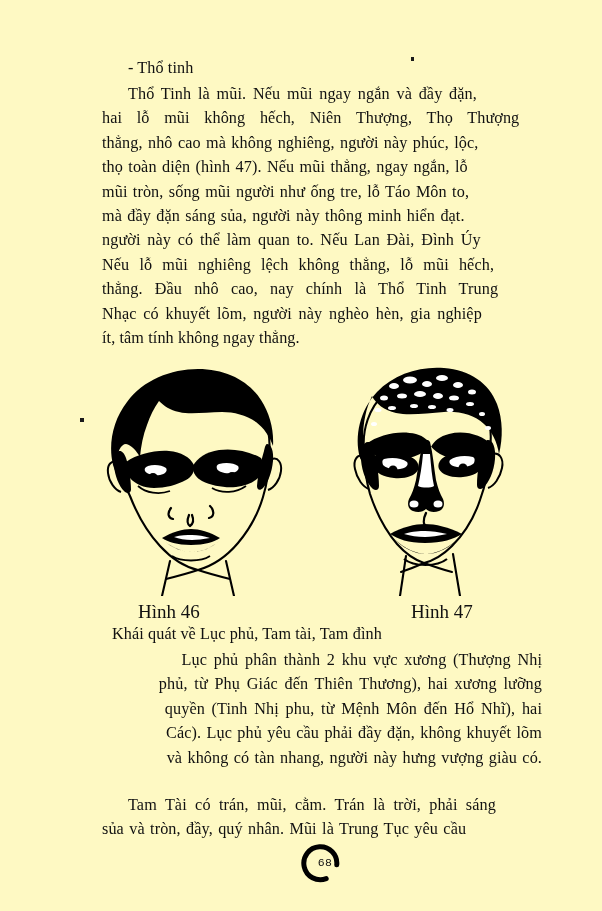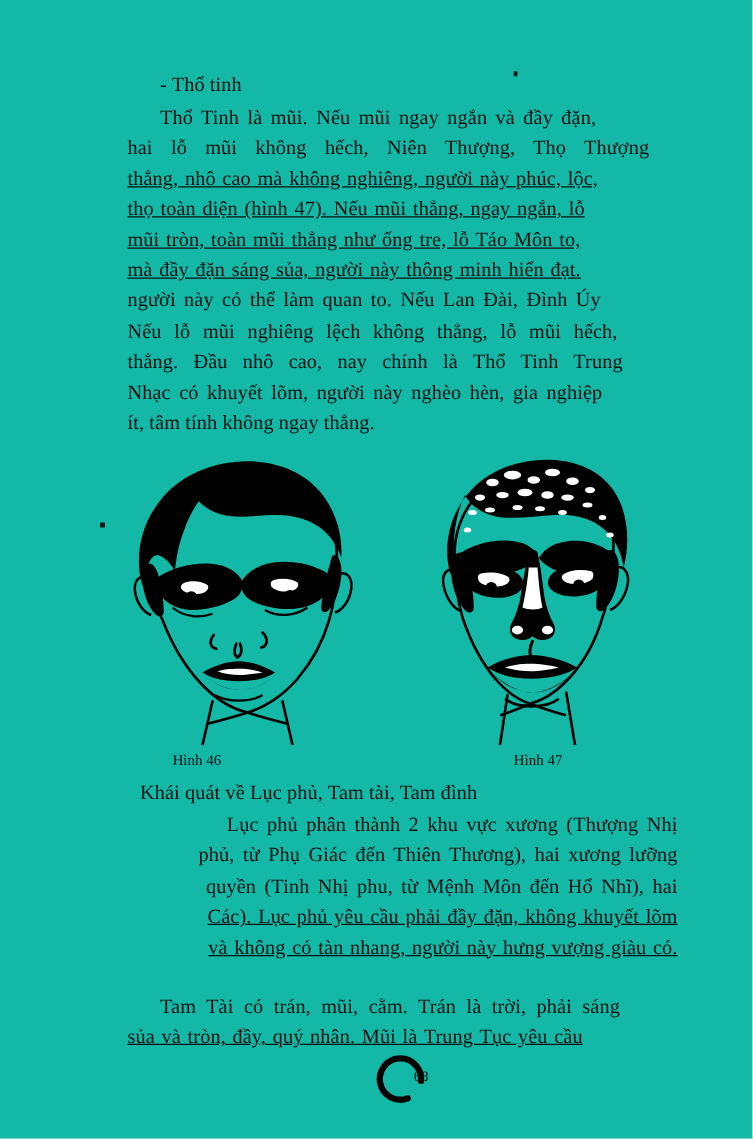--- a/index.html
+++ b/index.html
@@ -4,21 +4,21 @@
 <style>
   html, body {
     margin: 0;
     padding: 0;
     background: #ffffff;
   }
   #page {
     position: relative;
     width: 602px;
     height: 911px;
-    background: #14b8a6;
+    background: #fef9c3;
     overflow: hidden;
     font-family: "Liberation Serif", "DejaVu Serif", serif;
     color: #000000;
   }
 
   
   .textcol {
     position: absolute;
     left: 102px;
     width: 440px;
@@ -27,34 +27,34 @@
   .line {
     font-size: 16.2px;
     line-height: 24.4px;
     white-space: pre;
     letter-spacing: 0.1px;
     color: #111111;
   }
 
   
   .j0  { word-spacing: 0px; }
-  .j1  { word-spacing: 1.2px; text-decoration: underline; }
+  .j1  { word-spacing: 1.2px; }
   .j2  { word-spacing: 2.6px; }
   .j3  { word-spacing: 4.2px; }
   .j4  { word-spacing: 6.0px; }
   .j5  { word-spacing: 8.0px; }
   .j6  { word-spacing: 10.5px; }
 
   .indent { padding-left: 26px; }
   .indent2 { padding-left: 10px; }
 
   
   .caption {
     position: absolute;
-    font-size: 12px;
+    font-size: 19px;
     white-space: pre;
     color: #111111;
   }
 
   
   .figure {
     position: absolute;
   }
 
   
@@ -67,28 +67,28 @@
   #pagenum-wrap {
     position: absolute;
     left: 299px;
     top: 840px;
     width: 44px;
     height: 44px;
   }
   #pagenum-wrap svg { display: block; }
   #pagenum-text {
     position: absolute;
-    left: 16px;
+    left: 4px;
     top: 0;
     width: 44px;
     height: 44px;
     display: flex;
     align-items: center;
     justify-content: center;
-    font-family: Liberation Serif, serif;
+    font-family: Liberation Mono, monospace;
     font-size: 11.5px;
     color: #111111;
     letter-spacing: 0.3px;
   }
 </style>
 </head>
 <body>
 
 <div id="page">
 
@@ -98,21 +98,21 @@
 
   <div class="textcol" style="top:56px;">
     <div class="line indent">- Thổ tinh</div>
   </div>
 
   <div class="textcol" style="top:82px;">
     <div class="line indent j2">Thổ Tinh là mũi. Nếu mũi ngay ngắn và đầy đặn,</div>
     <div class="line j6">hai lỗ mũi không hếch, Niên Thượng, Thọ Thượng</div>
     <div class="line j1">thẳng, nhô cao mà không nghiêng, người này phúc, lộc,</div>
     <div class="line j1">thọ toàn diện (hình 47). Nếu mũi thẳng, ngay ngắn, lỗ</div>
-    <div class="line j1">mũi tròn, toàn mũi thẳng như ống tre, lỗ Táo Môn to,</div>
+    <div class="line j1">mũi tròn, sống mũi người như ống tre, lỗ Táo Môn to,</div>
     <div class="line j1">mà đầy đặn sáng sủa, người này thông minh hiển đạt.</div>
     <div class="line j2">người này có thể làm quan to. Nếu Lan Đài, Đình Úy</div>
     <div class="line j4">Nếu lỗ mũi nghiêng lệch không thẳng, lỗ mũi hếch,</div>
     <div class="line j5">thẳng. Đầu nhô cao, nay chính là Thổ Tinh Trung</div>
     <div class="line j2">Nhạc có khuyết lõm, người này nghèo hèn, gia nghiệp</div>
     <div class="line j0">ít, tâm tính không ngay thẳng.</div>
   </div>
 
   <div class="figure" style="left:86px; top:358px; width:222px; height:238px;">
     <svg width="222" height="238" viewBox="0 0 222 238" xmlns="http://www.w3.org/2000/svg">

